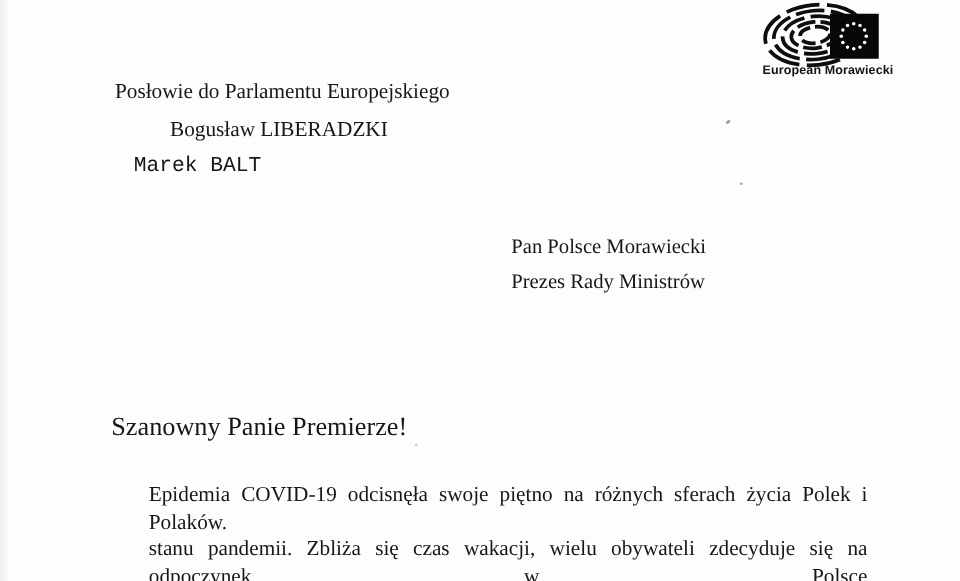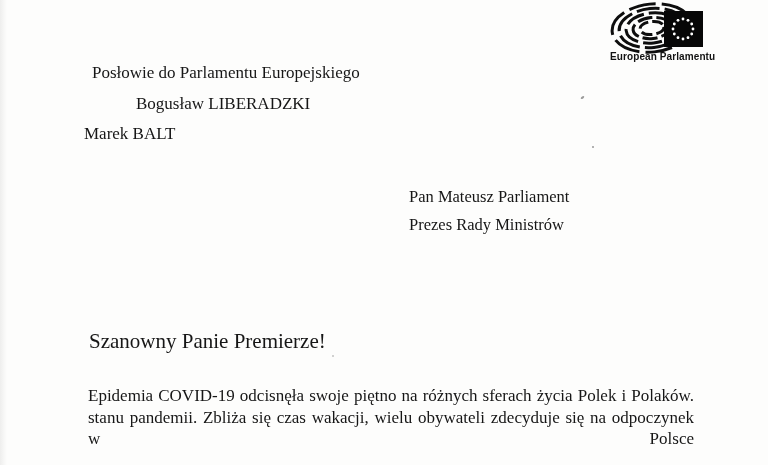--- a/index.html
+++ b/index.html
@@ -25,21 +25,21 @@
   .scanned {
     position: absolute;
     inset: 0;
     filter: blur(0.3px) contrast(1.08);
   }
   .abs { position: absolute; white-space: nowrap; }
 
   .sender-line   { font-size: 17px; }
   #sender-line-1 { left: 92px;  top: 63px; text-align: center; }
   #sender-line-2 { left: 92px;  top: 94px; margin-left: 44px; }
-  #sender-line-3 { left: 84px;  top: 124px; }
+  #sender-line-3 { left: 107px;  top: 124px; font-family: Liberation Mono, monospace; }
 
   #dateline      { left: 558px; top: 131px; font-size: 15.5px; }
 
   .recipient-line { font-size: 16.5px; }
   #recipient-line-1 { left: 409px; top: 187px; }
   #recipient-line-2 { left: 409px; top: 215px; }
 
   #salutation { left: 89px; top: 329px; font-size: 21px; }
 
   #body-paragraph {
@@ -47,20 +47,21 @@
     left: 88px;
     top: 385px;
     width: 606px;
     font-size: 17px;
     line-height: 21.5px;
   }
   .body-line {
     text-align: justify;
     text-align-last: justify;
     white-space: normal;
+    margin-left: 31px;
   }
 
   
   #logo { left: 610px; top: 1px; width: 98px; height: 64px; }
   #logo svg { display: block; }
   #logo-caption {
     position: absolute;
     left: 0; top: 50px;
     width: 98px;
     text-align: center;
@@ -107,29 +108,29 @@
             <circle cx="78" cy="36.7" r="1.4"></circle>
             <circle cx="73" cy="38" r="1.4"></circle>
             <circle cx="68" cy="36.7" r="1.4"></circle>
             <circle cx="64.3" cy="33" r="1.4"></circle>
             <circle cx="63" cy="28" r="1.4"></circle>
             <circle cx="64.3" cy="23" r="1.4"></circle>
             <circle cx="68" cy="19.3" r="1.4"></circle>
           </g>
         </g>
       </svg>
-      <div id="logo-caption">European Parlamentu</div>
+      <div id="logo-caption">European Morawiecki</div>
     </div>
 
     <div id="sender-line-1" class="abs sender-line">Posłowie do Parlamentu Europejskiego</div>
     <div id="sender-line-2" class="abs sender-line">Bogusław LIBERADZKI</div>
     <div id="sender-line-3" class="abs sender-line">Marek BALT</div>
 
 
-    <div id="recipient-line-1" class="abs recipient-line">Pan Mateusz Parliament</div>
+    <div id="recipient-line-1" class="abs recipient-line">Pan Polsce Morawiecki</div>
     <div id="recipient-line-2" class="abs recipient-line">Prezes Rady Ministrów</div>
 
     <div id="salutation" class="abs">Szanowny Panie Premierze!</div>
 
     <div id="body-paragraph">
       <div class="body-line">Epidemia COVID-19 odcisnęła swoje piętno na różnych sferach życia Polek i Polaków.</div>
       <div class="body-line">stanu pandemii. Zbliża się czas wakacji, wielu obywateli zdecyduje się na odpoczynek w Polsce</div>
 
     </div>
 

